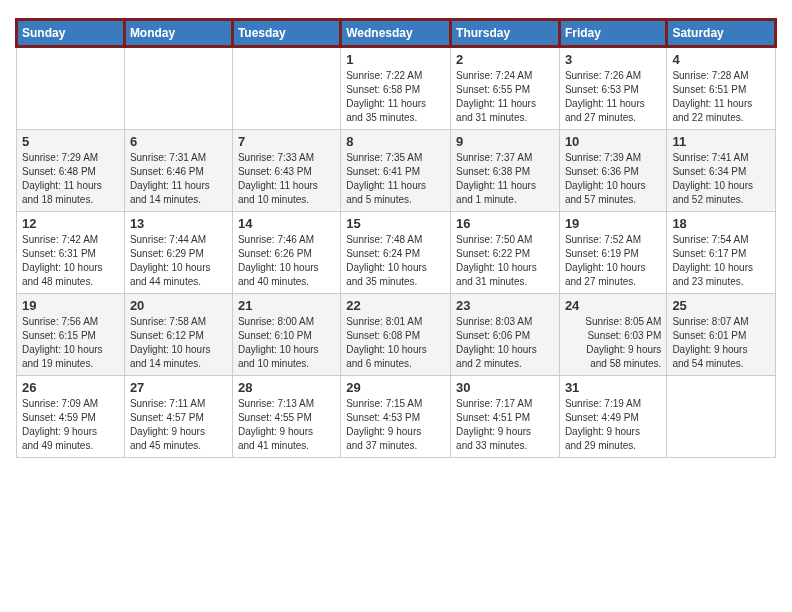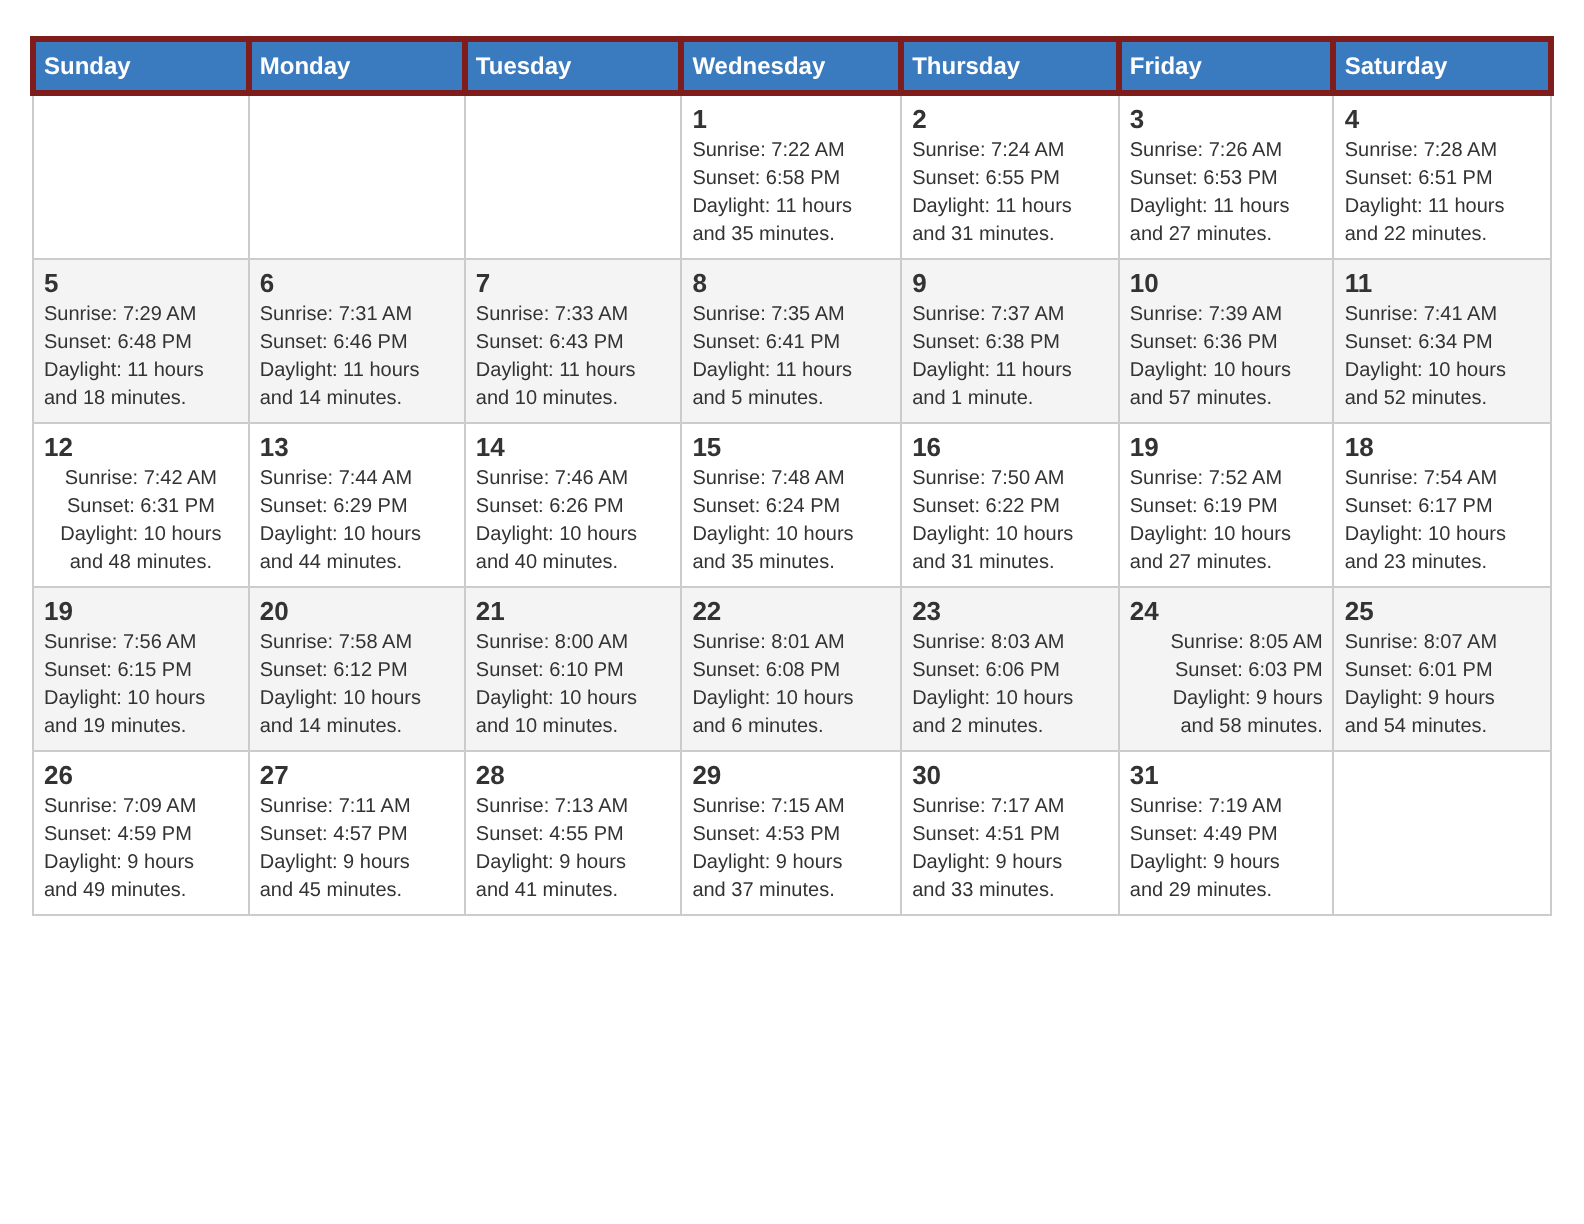--- a/index.html
+++ b/index.html
@@ -201,21 +201,21 @@
             <div class="day-number">11</div>
             <div class="day-info" style="white-space: pre-line;">Sunrise: 7:41 AM
 Sunset: 6:34 PM
 Daylight: 10 hours
 and 52 minutes.</div>
           </td>
         </tr>
         <tr>
           <td>
             <div class="day-number">12</div>
-            <div class="day-info" style="white-space: pre-line; text-align: center;">Sunrise: 7:42 AM
+            <div class="day-info" style="white-space: pre-line;">Sunrise: 7:42 AM
 Sunset: 6:31 PM
 Daylight: 10 hours
 and 48 minutes.</div>
           </td>
           <td>
             <div class="day-number">13</div>
             <div class="day-info" style="white-space: pre-line;">Sunrise: 7:44 AM
 Sunset: 6:29 PM
 Daylight: 10 hours
 and 44 minutes.</div>

